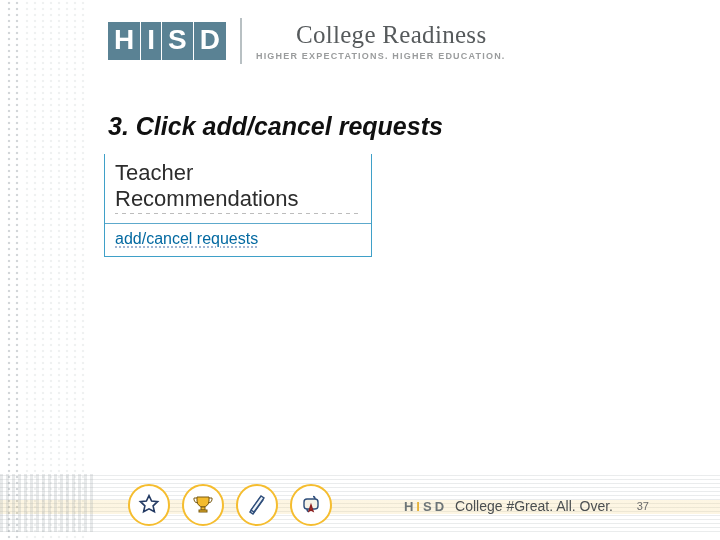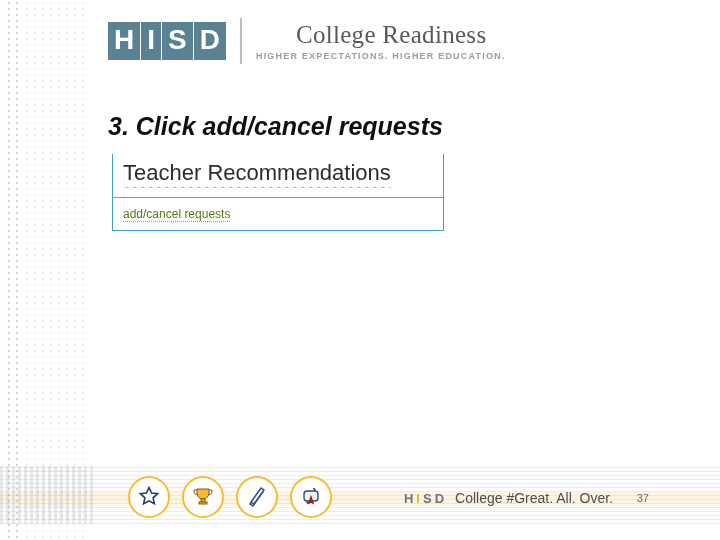--- a/index.html
+++ b/index.html
@@ -87,23 +87,23 @@
     top: 112px;
     font-size: 25px;
     font-weight: 700;
     color: #101010;
     font-style: italic;
   }
 
   
   .panel {
     position: absolute;
-    left: 112px;
+    left: 104px;
     top: 154px;
-    width: 332px;
+    width: 268px;
     border-left: 1px solid #3fa0c8;
     border-right: 1px solid #3fa0c8;
     border-bottom: 1px solid #3fa0c8;
     background: #ffffff;
   }
   .panel-title-row {
     padding: 6px 10px 3px 10px;
   }
   .panel-title {
     font-family: Arial, sans-serif;
@@ -119,34 +119,34 @@
   }
   .panel-sep {
     height: 1px;
     background: #5da9cc;
     margin: 6px 0 0 0;
   }
   .panel-link-row {
     padding: 6px 10px 8px 10px;
   }
   .panel-link {
-    color: #4d7c0f;
-    font-size: 12px;
+    color: #0369a1;
+    font-size: 16px;
     text-decoration: underline dotted;
     text-decoration-color: #8aa4c8;
     text-underline-offset: 3px;
     cursor: pointer;
     display: inline-block;
   }
 
   
   .footer {
     position: absolute;
     left: 0;
-    bottom: 16px;
+    bottom: 8px;
     width: 667px;
     height: 60px;
   }
   .footer-pattern {
     position: absolute;
     left: 0;
     bottom: 0;
     width: 720px;
     height: 58px;
     background:

